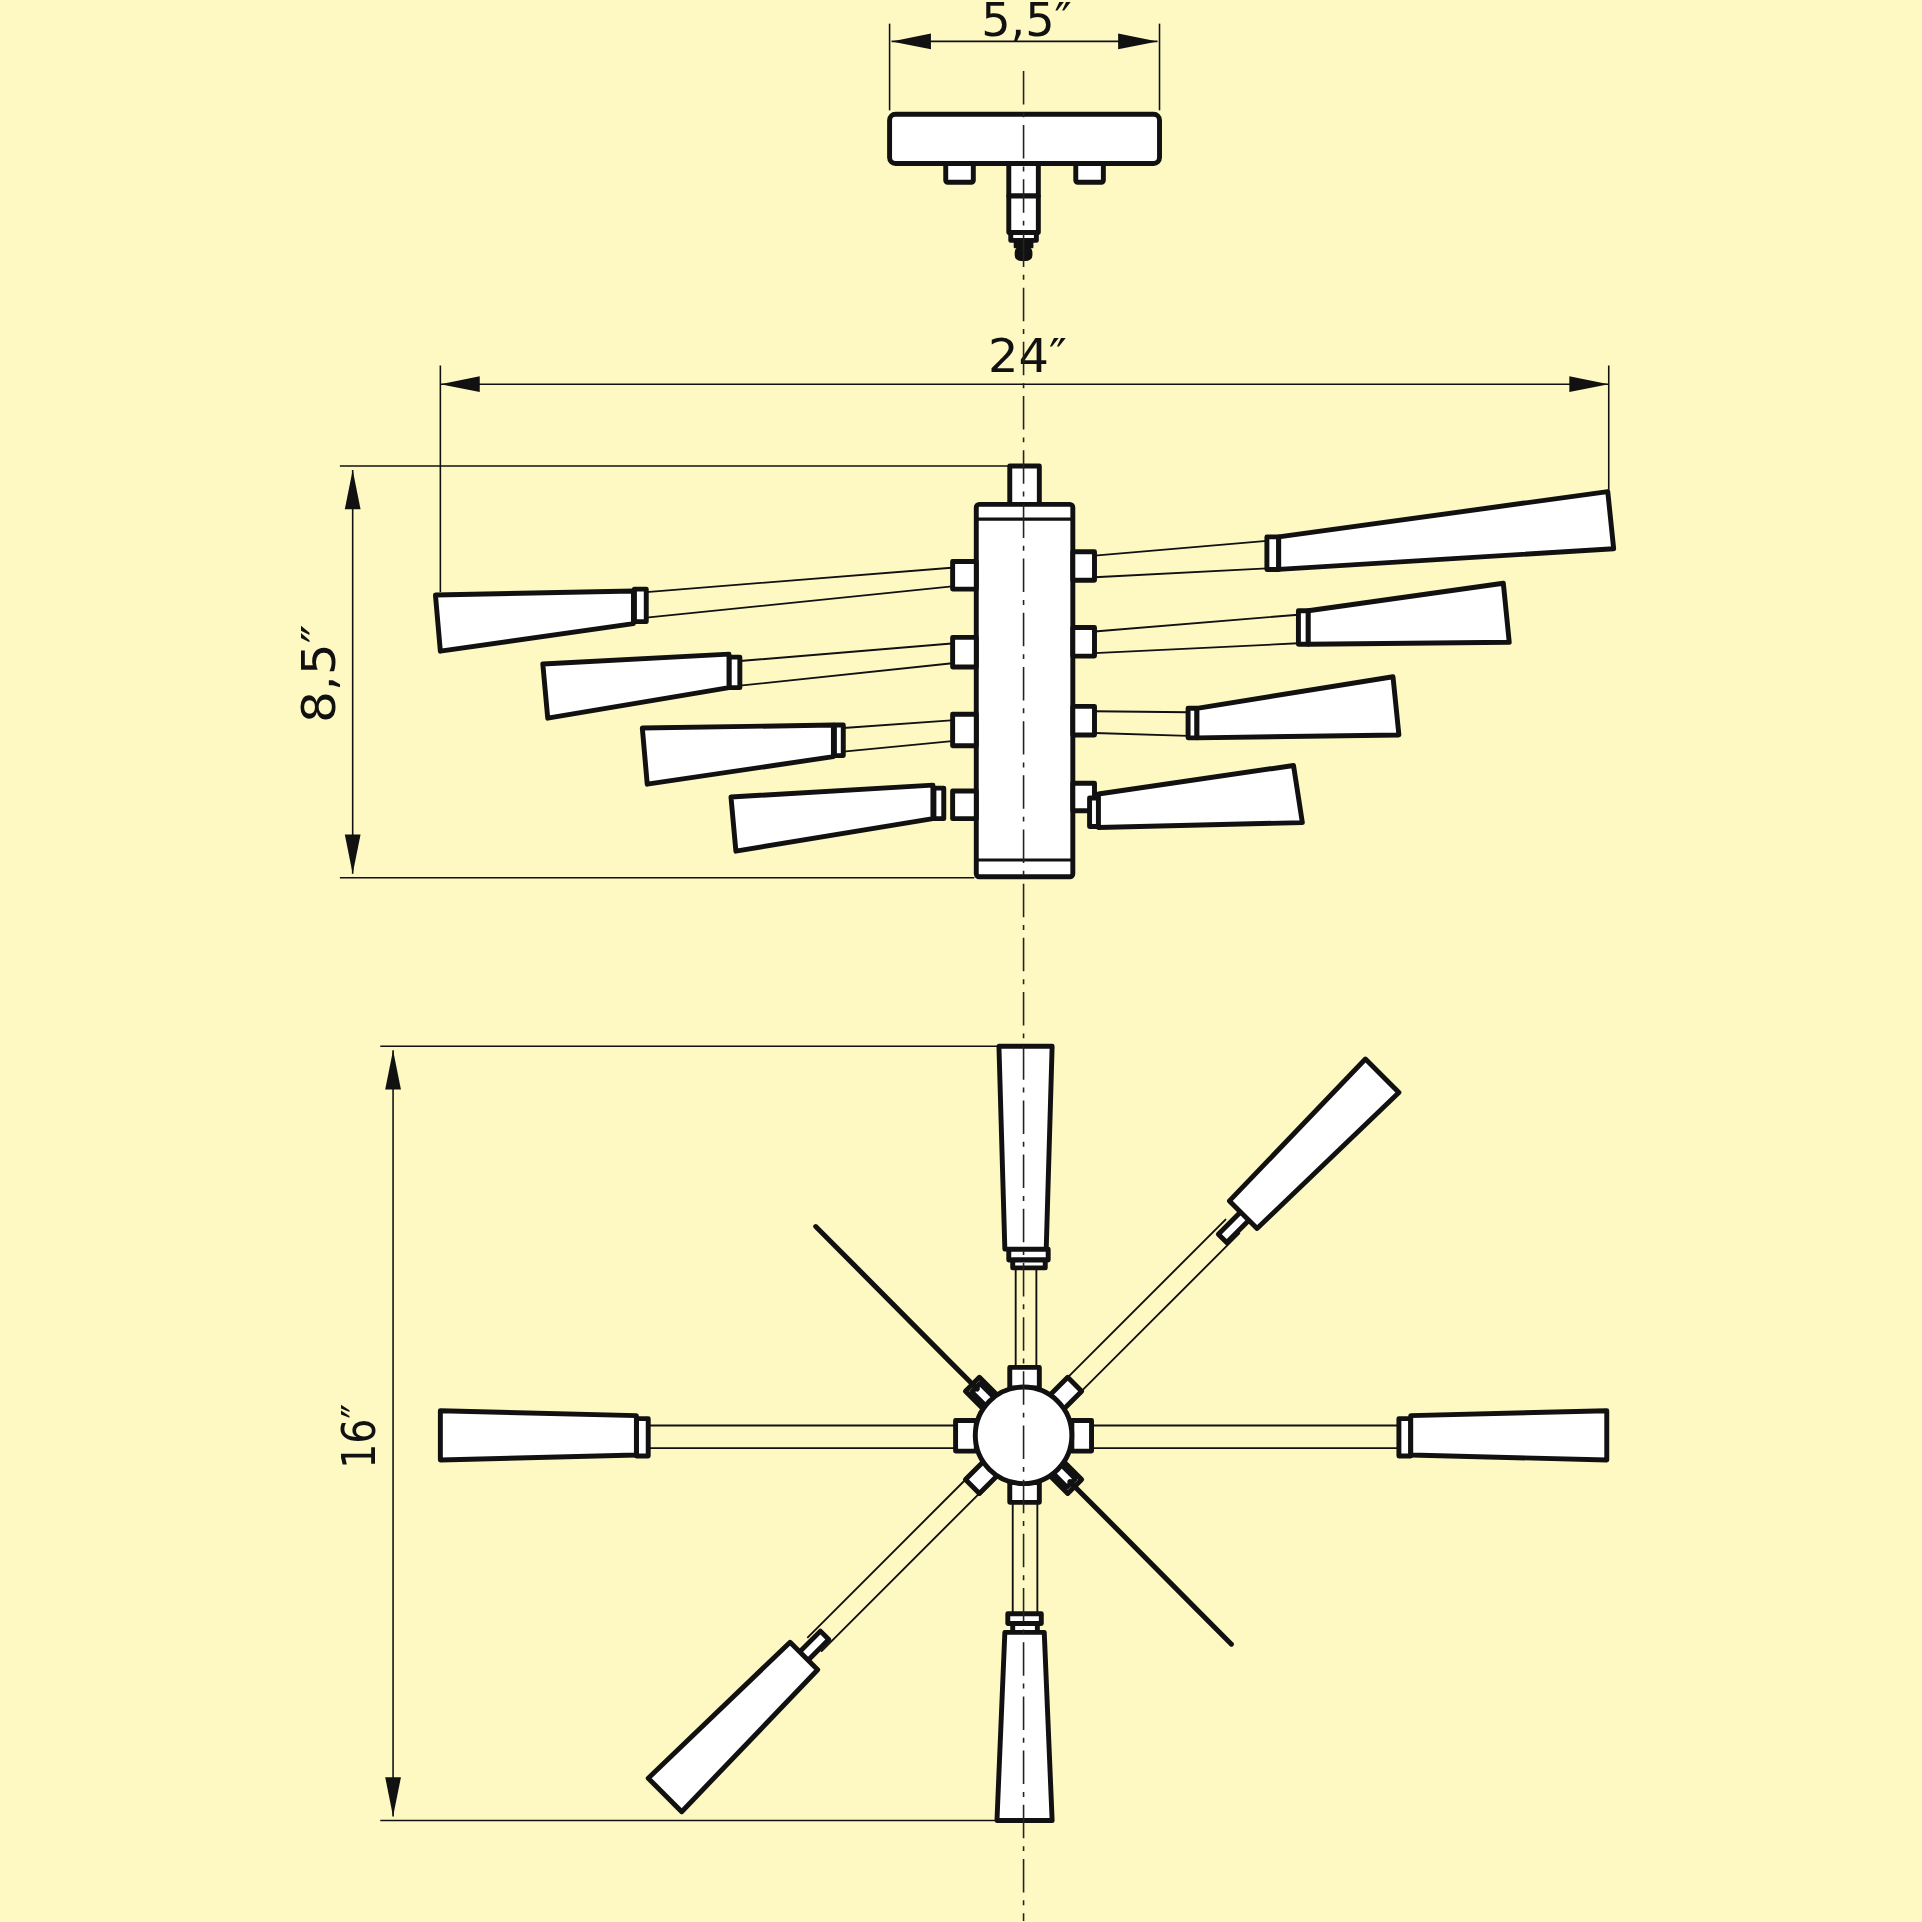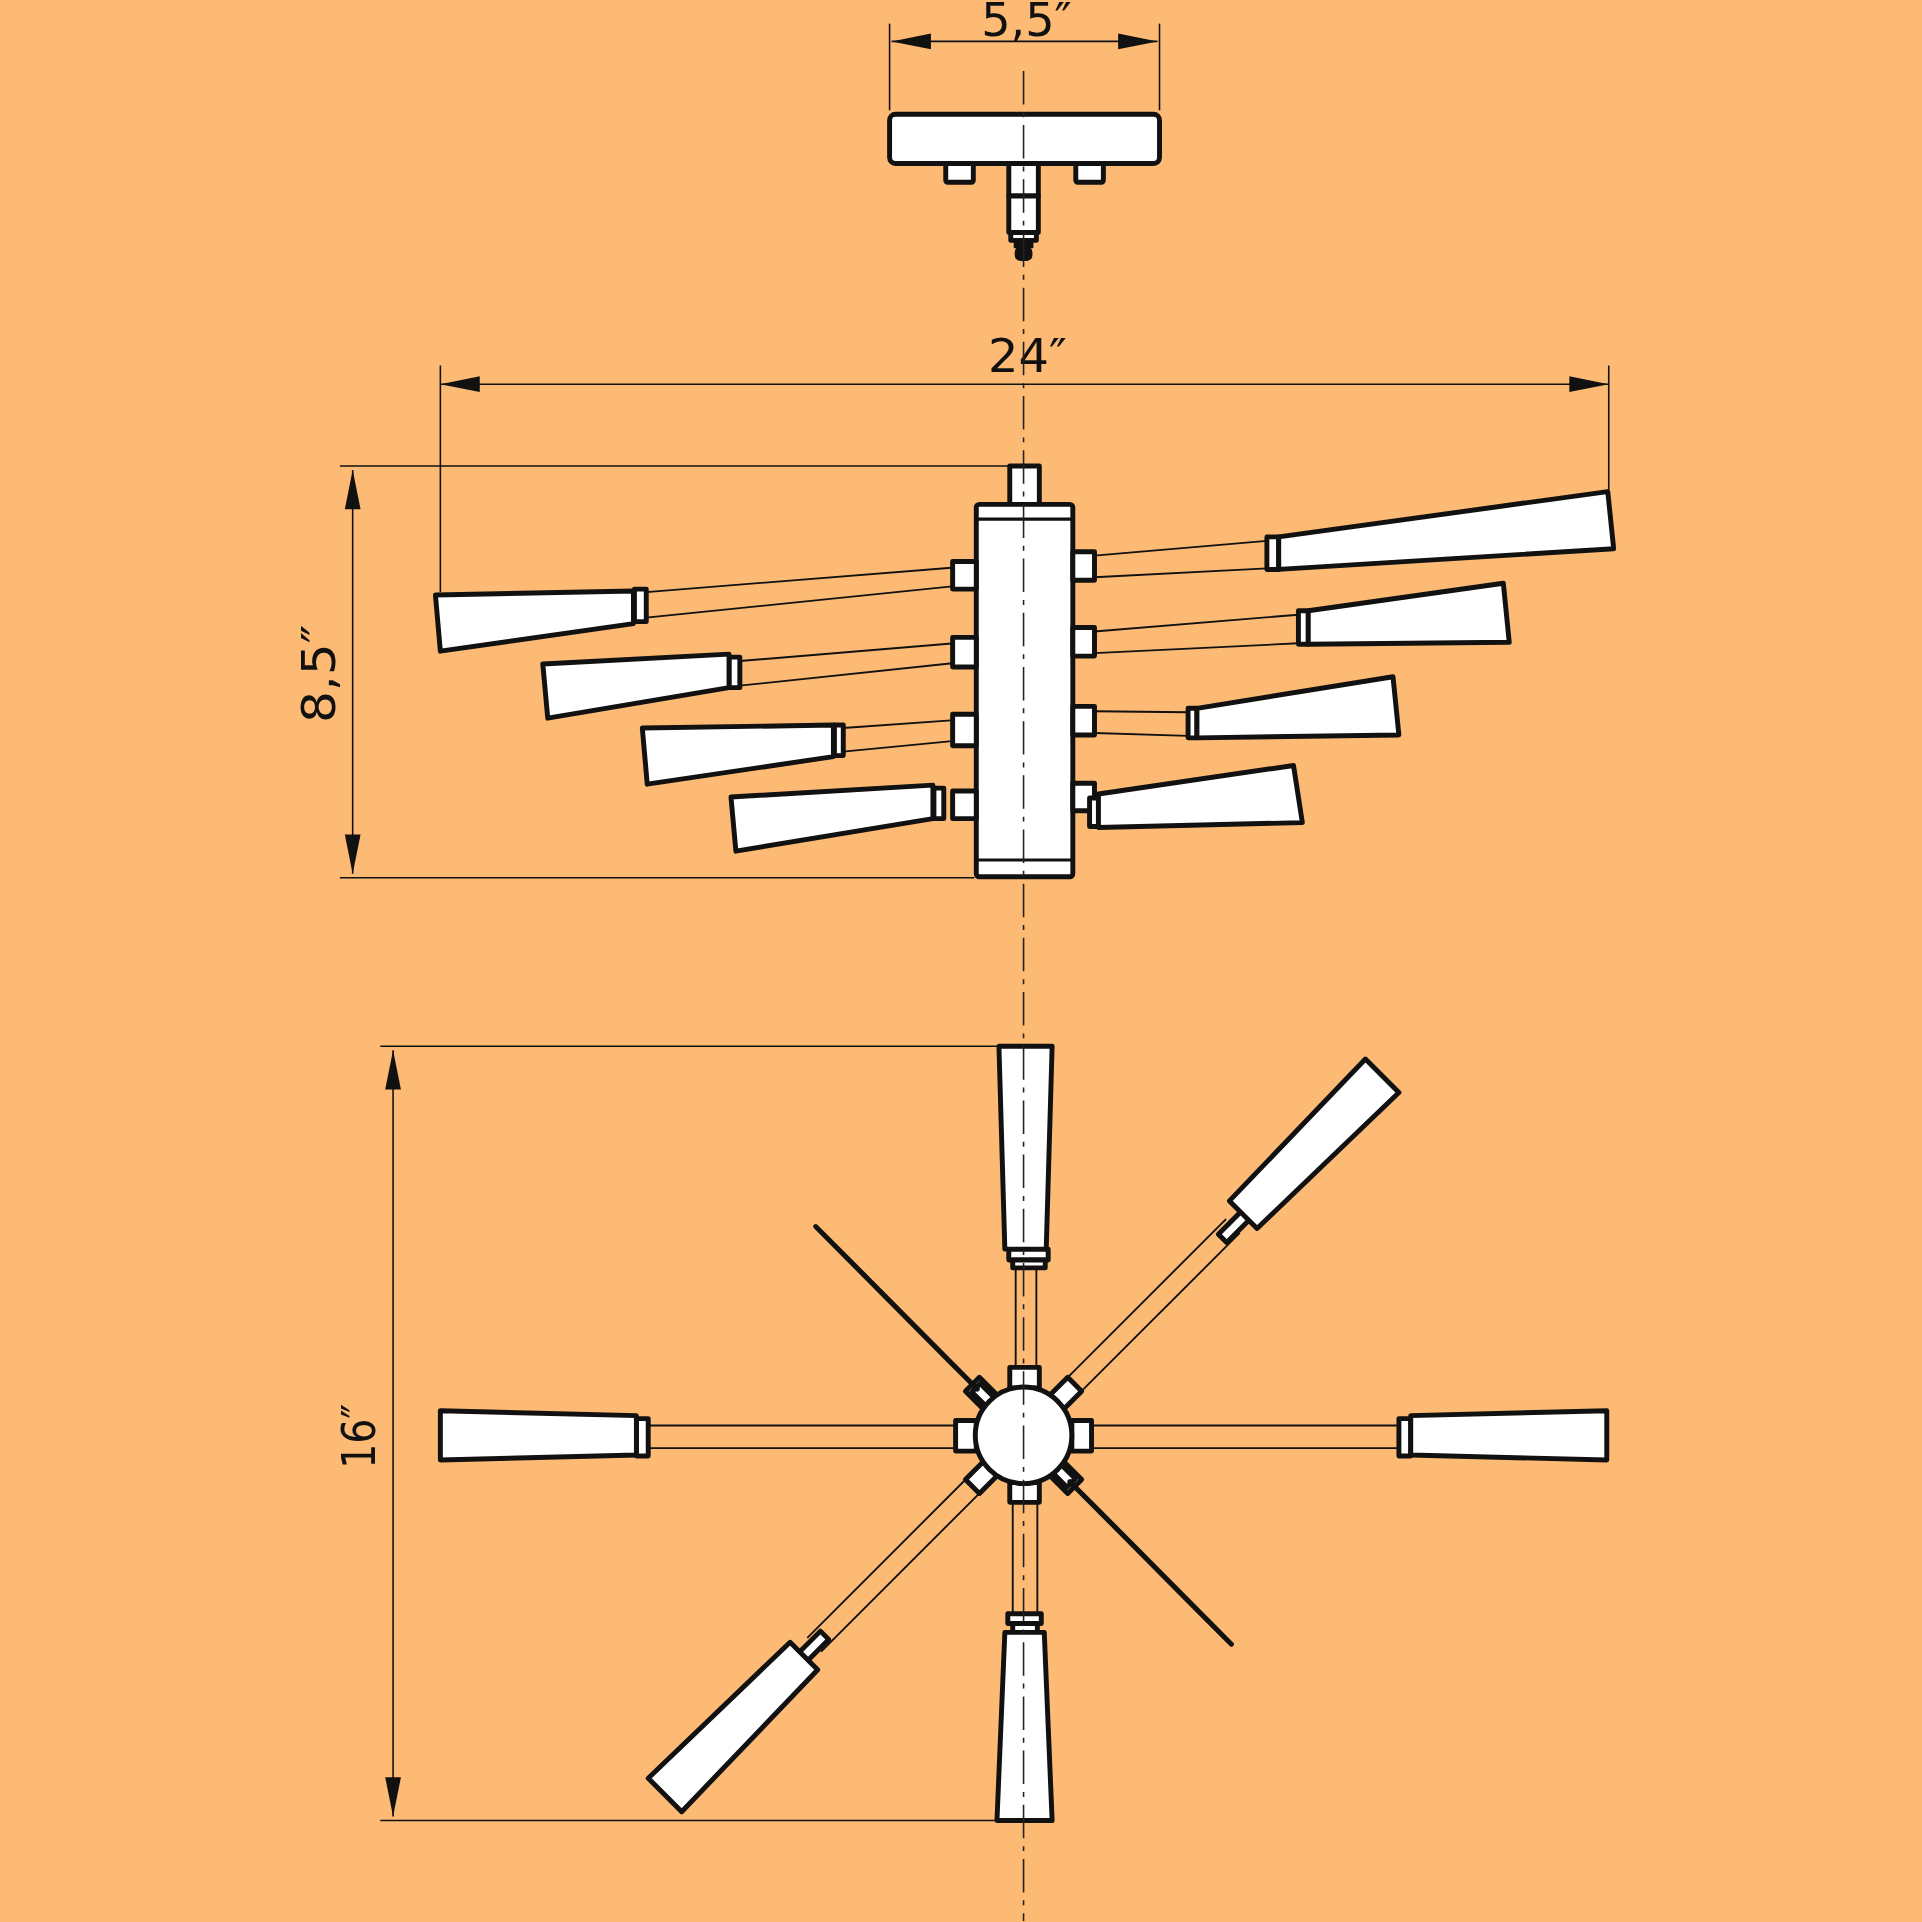--- a/index.html
+++ b/index.html
@@ -1,16 +1,16 @@
 <!DOCTYPE html>
 <html><head>
 <meta charset="utf-8">
 <style>
   html,body{margin:0;padding:0;background:#ffffff;}
-  .stage{width:1923px;height:1923px;background:#fdba74;position:relative;font-family:"DejaVu Sans",sans-serif;}
+  .stage{width:1923px;height:1923px;background:#fef9c3;position:relative;font-family:"DejaVu Sans",sans-serif;}
   svg{display:block;}
   .thick{fill:#ffffff;stroke:#111111;stroke-width:5;stroke-linejoin:round;stroke-linecap:round;}
   .thick3{fill:none;stroke:#111111;stroke-width:3.2;stroke-linecap:round;}
   .shade{fill:#ffffff;stroke:#111111;stroke-width:5;stroke-linejoin:round;}
   .rod{fill:none;stroke:#111111;stroke-width:1.9;stroke-linecap:round;}
   .dim{fill:none;stroke:#111111;stroke-width:1.6;}
   .arrow{fill:#111111;stroke:none;}
   .cl{fill:none;stroke:#222222;stroke-width:1.6;stroke-dasharray:34 8 5 8;}
   .black{fill:#111111;stroke:#111111;stroke-width:2;stroke-linejoin:round;}
   .dimtext{fill:#111111;font-size:47px;font-family:"DejaVu Sans",sans-serif;}

